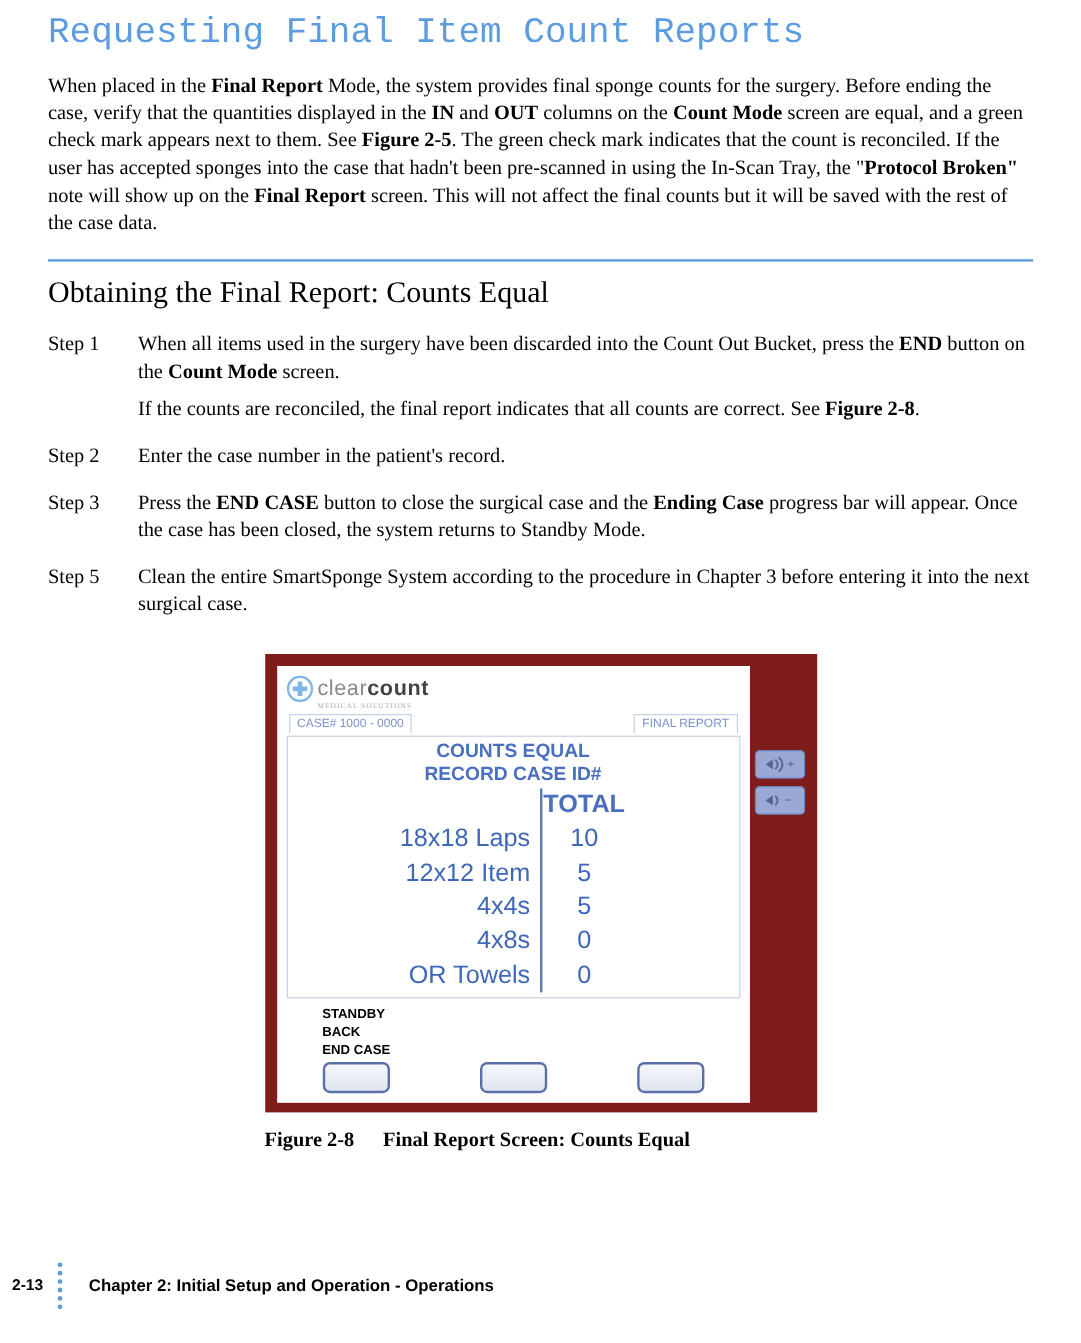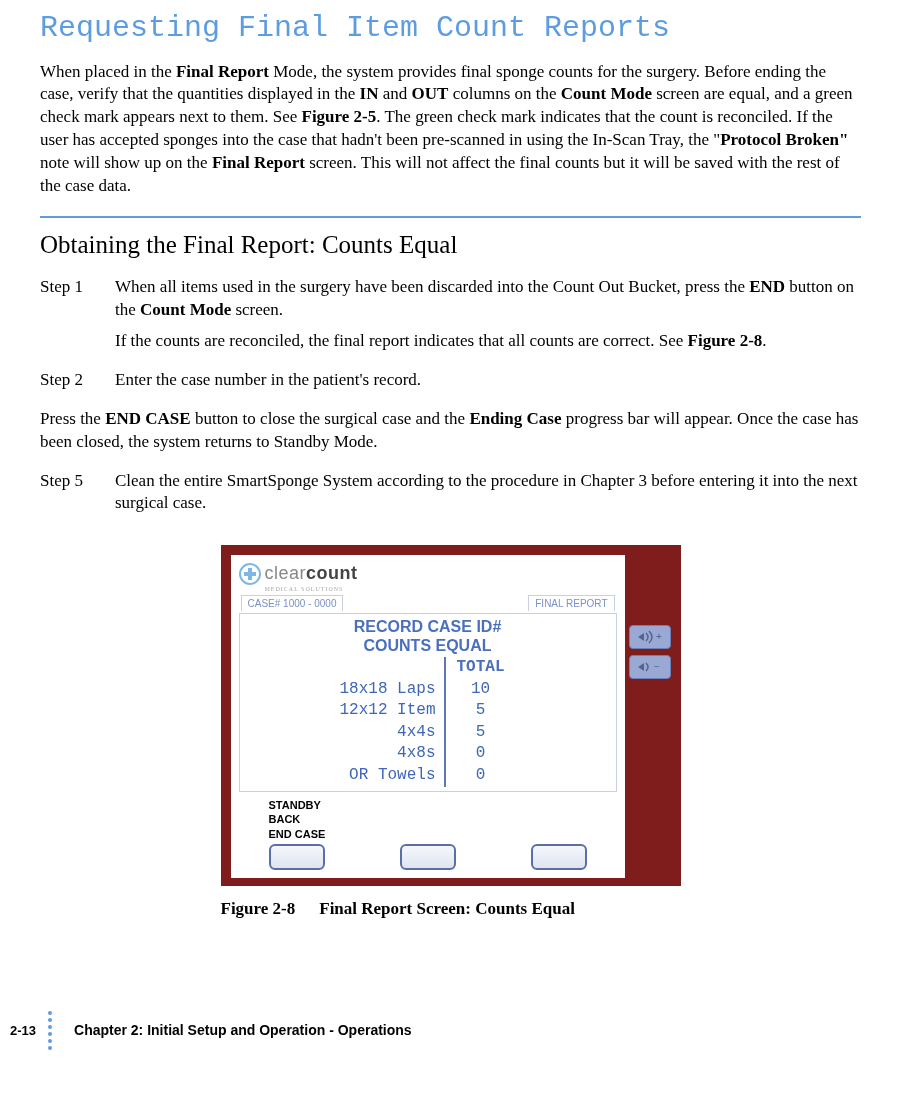--- a/index.html
+++ b/index.html
@@ -120,23 +120,23 @@
     color: #4a6fbf;
     font-size: 16px;
     line-height: 1.15;
   }
   .count-table {
     display:flex;
     justify-content:center;
     margin-top:2px;
   }
   .ct-col {
-    font-family: Liberation Mono, monospace;
+    font-family: Liberation Sans, sans-serif;
     color: #3f67b8;
-    font-size: 16px;
+    font-size: 21px;
   }
   .ct-labels { text-align:right; padding-right:8px; border-right: 2px solid #5d78b5;}
   .ct-values { text-align:center; width:70px;}
   .ct-header { font-weight:bold; color:#4a6fbf; }
   .ct-row { line-height:1.35; }
   .btn-labels {
     display:flex;
     justify-content: space-between;
     font-family: Arial, sans-serif;
     font-size: 11px;
@@ -232,20 +232,21 @@
         <p><span>If the counts are reconciled, the final report indicates that all counts are correct. See </span><b>Figure 2-8</b><span>.</span></p>
       </div>
     </div>
     <div class="step">
       <div class="step-label">Step 2</div>
       <div class="step-body">
         <p><span>Enter the case number in the patient's record.</span></p>
       </div>
     </div>
     <div class="step">
+      <div class="step-label">Step 3</div>
       <div class="step-body">
         <p><span>Press the </span><b>END CASE</b><span> button to close the surgical case and the </span><b>Ending Case</b><span> progress bar will appear. Once the case has been closed, the system returns to Standby Mode.</span></p>
       </div>
     </div>
     <div class="step">
       <div class="step-label">Step 5</div>
       <div class="step-body">
         <p><span>Clean the entire SmartSponge System according to the procedure in Chapter 3 before entering it into the next surgical case.</span></p>
       </div>
     </div>
@@ -266,22 +267,22 @@
           <span class="brand-text">
             <span>clear</span><span class="bold">count</span>
           </span>
         </div>
         <div class="brand-sub">MEDICAL SOLUTIONS</div>
         <div class="status-row">
           <span>CASE# 1000 - 0000</span>
           <span>FINAL REPORT</span>
         </div>
         <div class="panel">
+          <div class="panel-head">COUNTS EQUAL</div>
           <div class="panel-head">RECORD CASE ID#</div>
-          <div class="panel-head">COUNTS EQUAL</div>
           <div class="count-table">
             <div class="ct-col ct-labels" id="ct-labels">
               <div class="ct-row">&nbsp;</div>
             <div class="ct-row">18x18 Laps</div>
                 <div class="ct-row">12x12 Item</div>
                 <div class="ct-row">4x4s</div>
                 <div class="ct-row">4x8s</div>
                 <div class="ct-row">OR Towels</div>
               </div>
             <div class="ct-col ct-values" id="ct-values">

